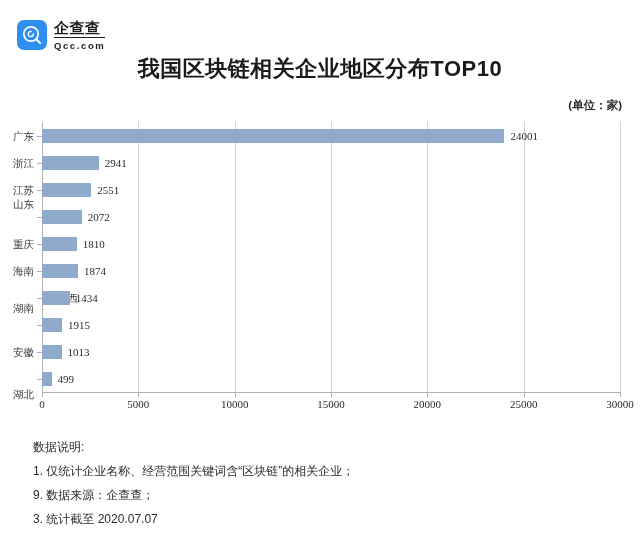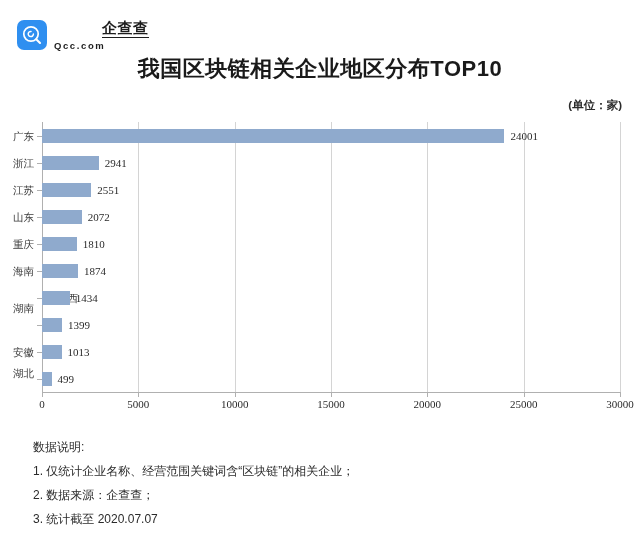--- a/index.html
+++ b/index.html
@@ -45,21 +45,20 @@
     justify-content: center;
     line-height: 1;
   }
   #brand-cn {
     font-size: 15px;
     font-weight: bold;
     letter-spacing: 0.5px;
     color: #1d1d1d;
     padding-bottom: 2px;
     border-bottom: 1.5px solid #1d1d1d;
-    margin-left: 48px;
   }
   #brand-en {
     font-size: 9.5px;
     font-weight: bold;
     letter-spacing: 1.6px;
     color: #1d1d1d;
     margin-top: 3px;
   }
   #chart-title {
     position: absolute;
@@ -216,33 +215,33 @@
     </div>
   <div id="plot"></div>
   <div id="cat-layer">
       <div class="ytick" style="top: 17.5px;"></div>
       <div class="cat-label" style="top: 10.5px;">广东</div>
       <div class="ytick" style="top: 44.5px;"></div>
       <div class="cat-label" style="top: 37.5px;">浙江</div>
       <div class="ytick" style="top: 71.5px;"></div>
       <div class="cat-label" style="top: 64.5px;">江苏</div>
       <div class="ytick" style="top: 98.5px;"></div>
-      <div class="cat-label" style="top: 93px; font-family: Liberation Mono, monospace;">山东</div>
+      <div class="cat-label" style="top: 79px;">山东</div>
       <div class="ytick" style="top: 125.5px;"></div>
       <div class="cat-label" style="top: 118.5px;">重庆</div>
       <div class="ytick" style="top: 152.5px;"></div>
       <div class="cat-label" style="top: 145.5px;">海南</div>
       <div class="ytick" style="top: 179.5px;"></div>
       <div class="cat-label" style="top: 172.5px; margin-left: 44px;">陕西</div>
       <div class="ytick" style="top: 206.5px;"></div>
       <div class="cat-label" style="top: 183px;">湖南</div>
       <div class="ytick" style="top: 233.5px;"></div>
       <div class="cat-label" style="top: 226.5px;">安徽</div>
       <div class="ytick" style="top: 260.5px;"></div>
-      <div class="cat-label" style="top: 248px; text-align: right;">湖北</div>
+      <div class="cat-label" style="top: 269px; text-align: right;">湖北</div>
     </div>
   <div id="xlabel-layer">
       <div class="xtick-label" style="left: 42px;">0</div>
       <div class="xtick-label" style="left: 138.333px;">5000</div>
       <div class="xtick-label" style="left: 234.667px;">10000</div>
       <div class="xtick-label" style="left: 331px;">15000</div>
       <div class="xtick-label" style="left: 427.333px;">20000</div>
       <div class="xtick-label" style="left: 523.667px;">25000</div>
       <div class="xtick-label" style="left: 620px;">30000</div>
     </div>
@@ -254,27 +253,27 @@
     <div class="bar-value" style="left: 97.1493px; top: 64.5px;">2551</div>
     <div class="bar" style="left: 42px; top: 91.5px; width: 39.7664px; background: rgb(143, 170, 205);"></div>
     <div class="bar-value" style="left: 87.7664px; top: 91.5px;">2072</div>
     <div class="bar" style="left: 42px; top: 118.5px; width: 34.8727px; background: rgb(143, 170, 205);"></div>
     <div class="bar-value" style="left: 82.8727px; top: 118.5px;">1810</div>
     <div class="bar" style="left: 42px; top: 145.5px; width: 36.1057px; background: rgb(143, 170, 205);"></div>
     <div class="bar-value" style="left: 84.1057px; top: 145.5px;">1874</div>
     <div class="bar" style="left: 42px; top: 172.5px; width: 27.6284px; background: rgb(143, 170, 205);"></div>
     <div class="bar-value" style="left: 75.6284px; top: 172.5px;">1434</div>
     <div class="bar" style="left: 42px; top: 199.5px; width: 19.9795px; background: rgb(143, 170, 205);"></div>
-    <div class="bar-value" style="left: 67.9795px; top: 199.5px;">1399</div>
+    <div class="bar-value" style="left: 67.9795px; top: 199.5px;">1915</div>
     <div class="bar" style="left: 42px; top: 226.5px; width: 19.5171px; background: rgb(143, 170, 205);"></div>
     <div class="bar-value" style="left: 67.5171px; top: 226.5px;">1013</div>
     <div class="bar" style="left: 42px; top: 253.5px; width: 9.61407px; background: rgb(143, 170, 205);"></div>
     <div class="bar-value" style="left: 57.6141px; top: 253.5px;">499</div>
   </div>
 
 <div id="notes">
   <div id="notes-title" class="note-line">数据说明:</div>
   <div id="notes-lines">
       <div class="note-line">1. 仅统计企业名称、经营范围关键词含“区块链”的相关企业；</div>
-      <div class="note-line">2. 数据来源：企查查；</div>
+      <div class="note-line">9. 数据来源：企查查；</div>
       <div class="note-line">3. 统计截至 2020.07.07</div>
     </div>
 </div>
 
 </body></html>

